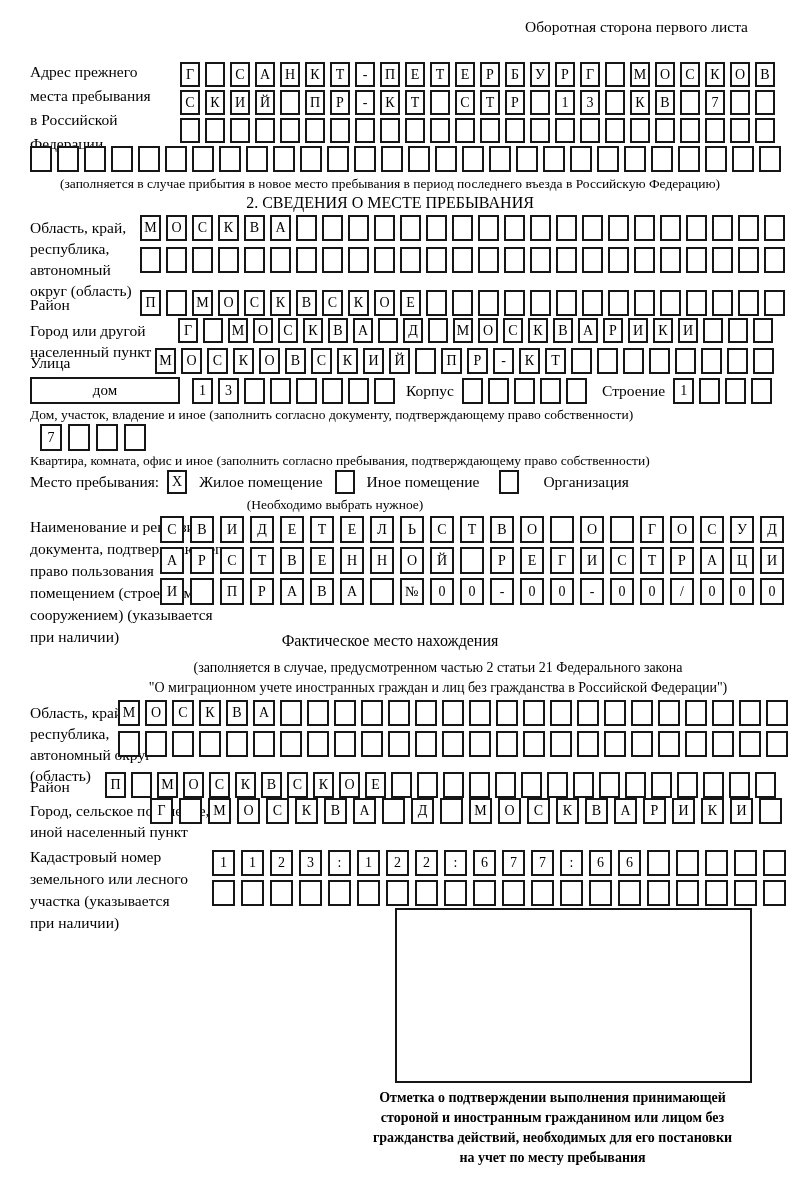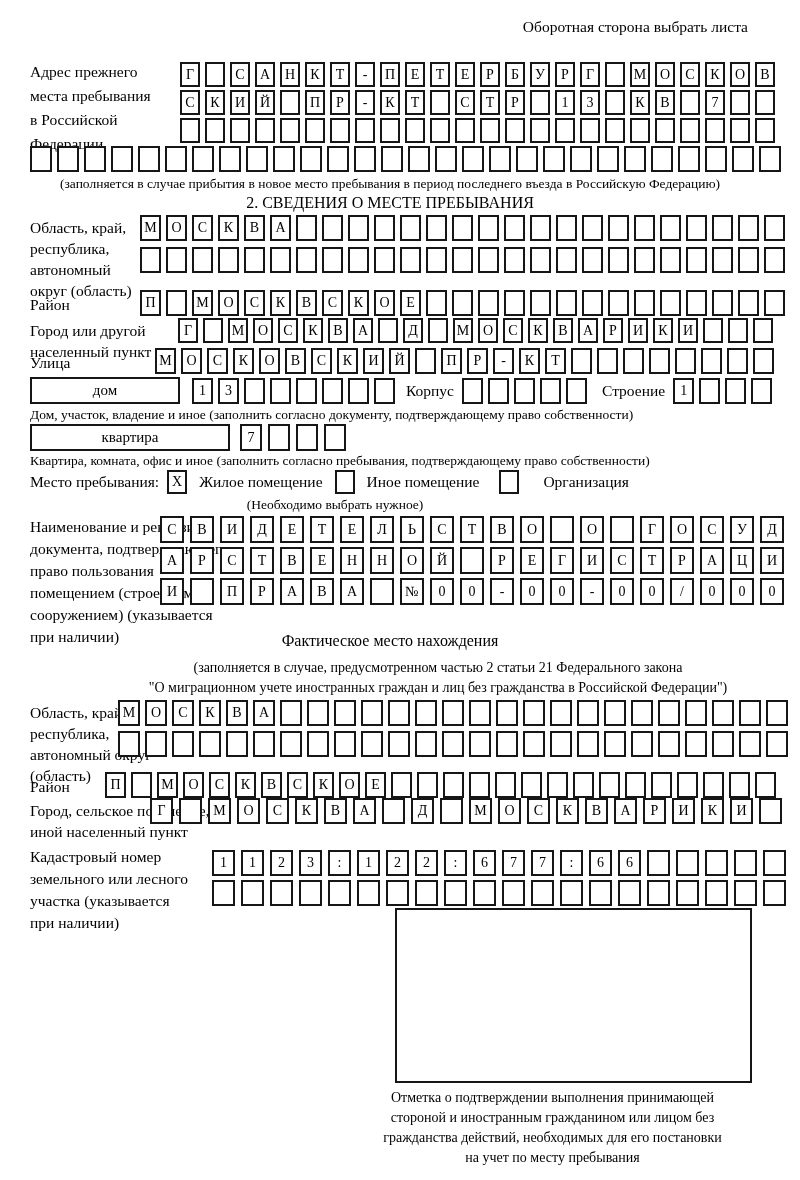--- a/index.html
+++ b/index.html
@@ -26,26 +26,26 @@
   .p28 .cell{width:22px;height:27px;margin-right:6px;}
   .p29 .cell{width:23px;height:26px;margin-right:6px;}
   .p30 .cell{width:24px;height:27px;margin-right:6px;}
   .widebox{
     box-sizing:border-box;border:2px solid #161616;height:27px;flex:none;
     display:flex;align-items:center;justify-content:center;font-size:15px;
   }
   .rowflex{display:flex;align-items:center;}
   .inlbl{font-size:15.5px;line-height:27px;flex:none;}
   .stamp{box-sizing:border-box;border:2px solid #161616;background:#fff;}
-  .bnote{font-size:14px;font-weight:normal;line-height:20px;text-align:center;}
+  .bnote{font-size:14px;font-weight:bold;line-height:20px;text-align:center;}
 </style>
 </head>
 <body>
 
-<div class="abs lbl" style="top:16px;right:52px;">Оборотная сторона выбрать листа</div>
+<div class="abs lbl" style="top:16px;right:52px;">Оборотная сторона первого листа</div>
 
 <div class="abs lbl24" style="left:30px;top:60px;width:150px;">Адрес прежнего<br>места пребывания<br>в Российской<br>Федерации</div>
 <div class="abs cells p25" style="left:180px;top:62px;">
     <div class="cell">Г</div>
     <div class="cell"></div>
     <div class="cell">С</div>
     <div class="cell">А</div>
     <div class="cell">Н</div>
     <div class="cell">К</div>
     <div class="cell">Т</div>
@@ -318,21 +318,20 @@
   <div class="cells p26">
       <div class="cell">1</div>
       <div class="cell"></div>
       <div class="cell"></div>
       <div class="cell"></div>
     </div>
 </div>
 <div class="abs note" style="left:30px;top:407px;">Дом, участок, владение и иное (заполнить согласно документу, подтверждающему право собственности)</div>
 
 <div class="abs rowflex" style="left:30px;top:424px;">
-  <div class="widebox" style="width:200px;">квартира</div>
   <div class="cells p28" style="margin-left:10px;">
       <div class="cell">7</div>
       <div class="cell"></div>
       <div class="cell"></div>
       <div class="cell"></div>
     </div>
 </div>
 <div class="abs note" style="left:30px;top:453px;">Квартира, комната, офис и иное (заполнить согласно пребывания, подтверждающему право собственности)</div>
 
 <div class="abs rowflex" style="left:30px;top:468px;">

